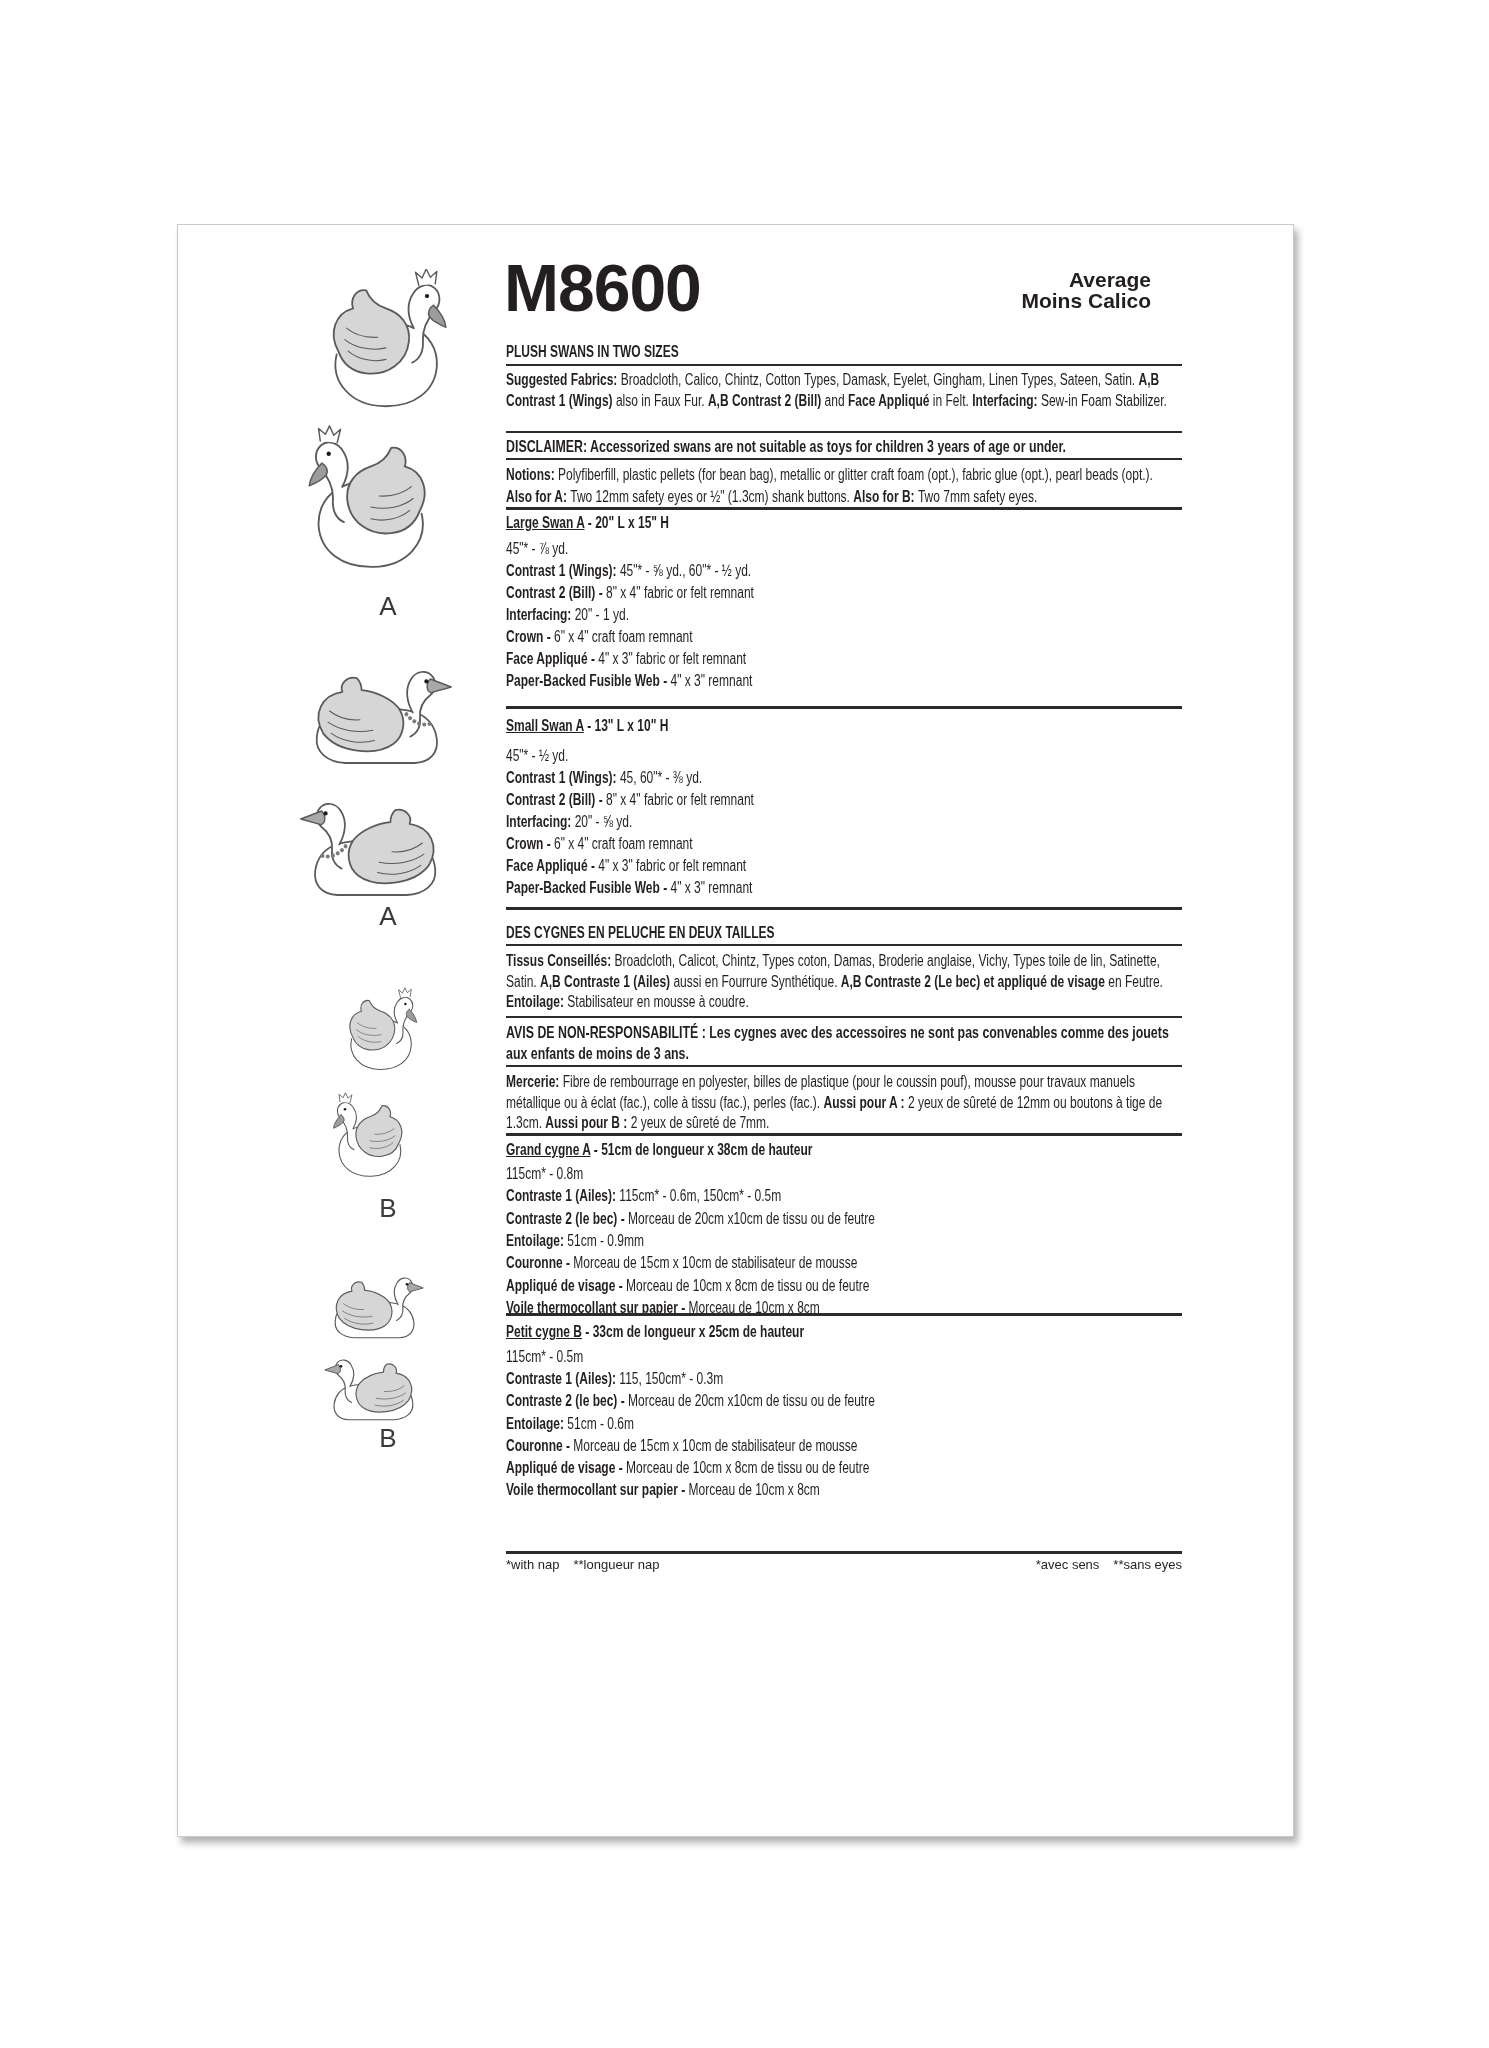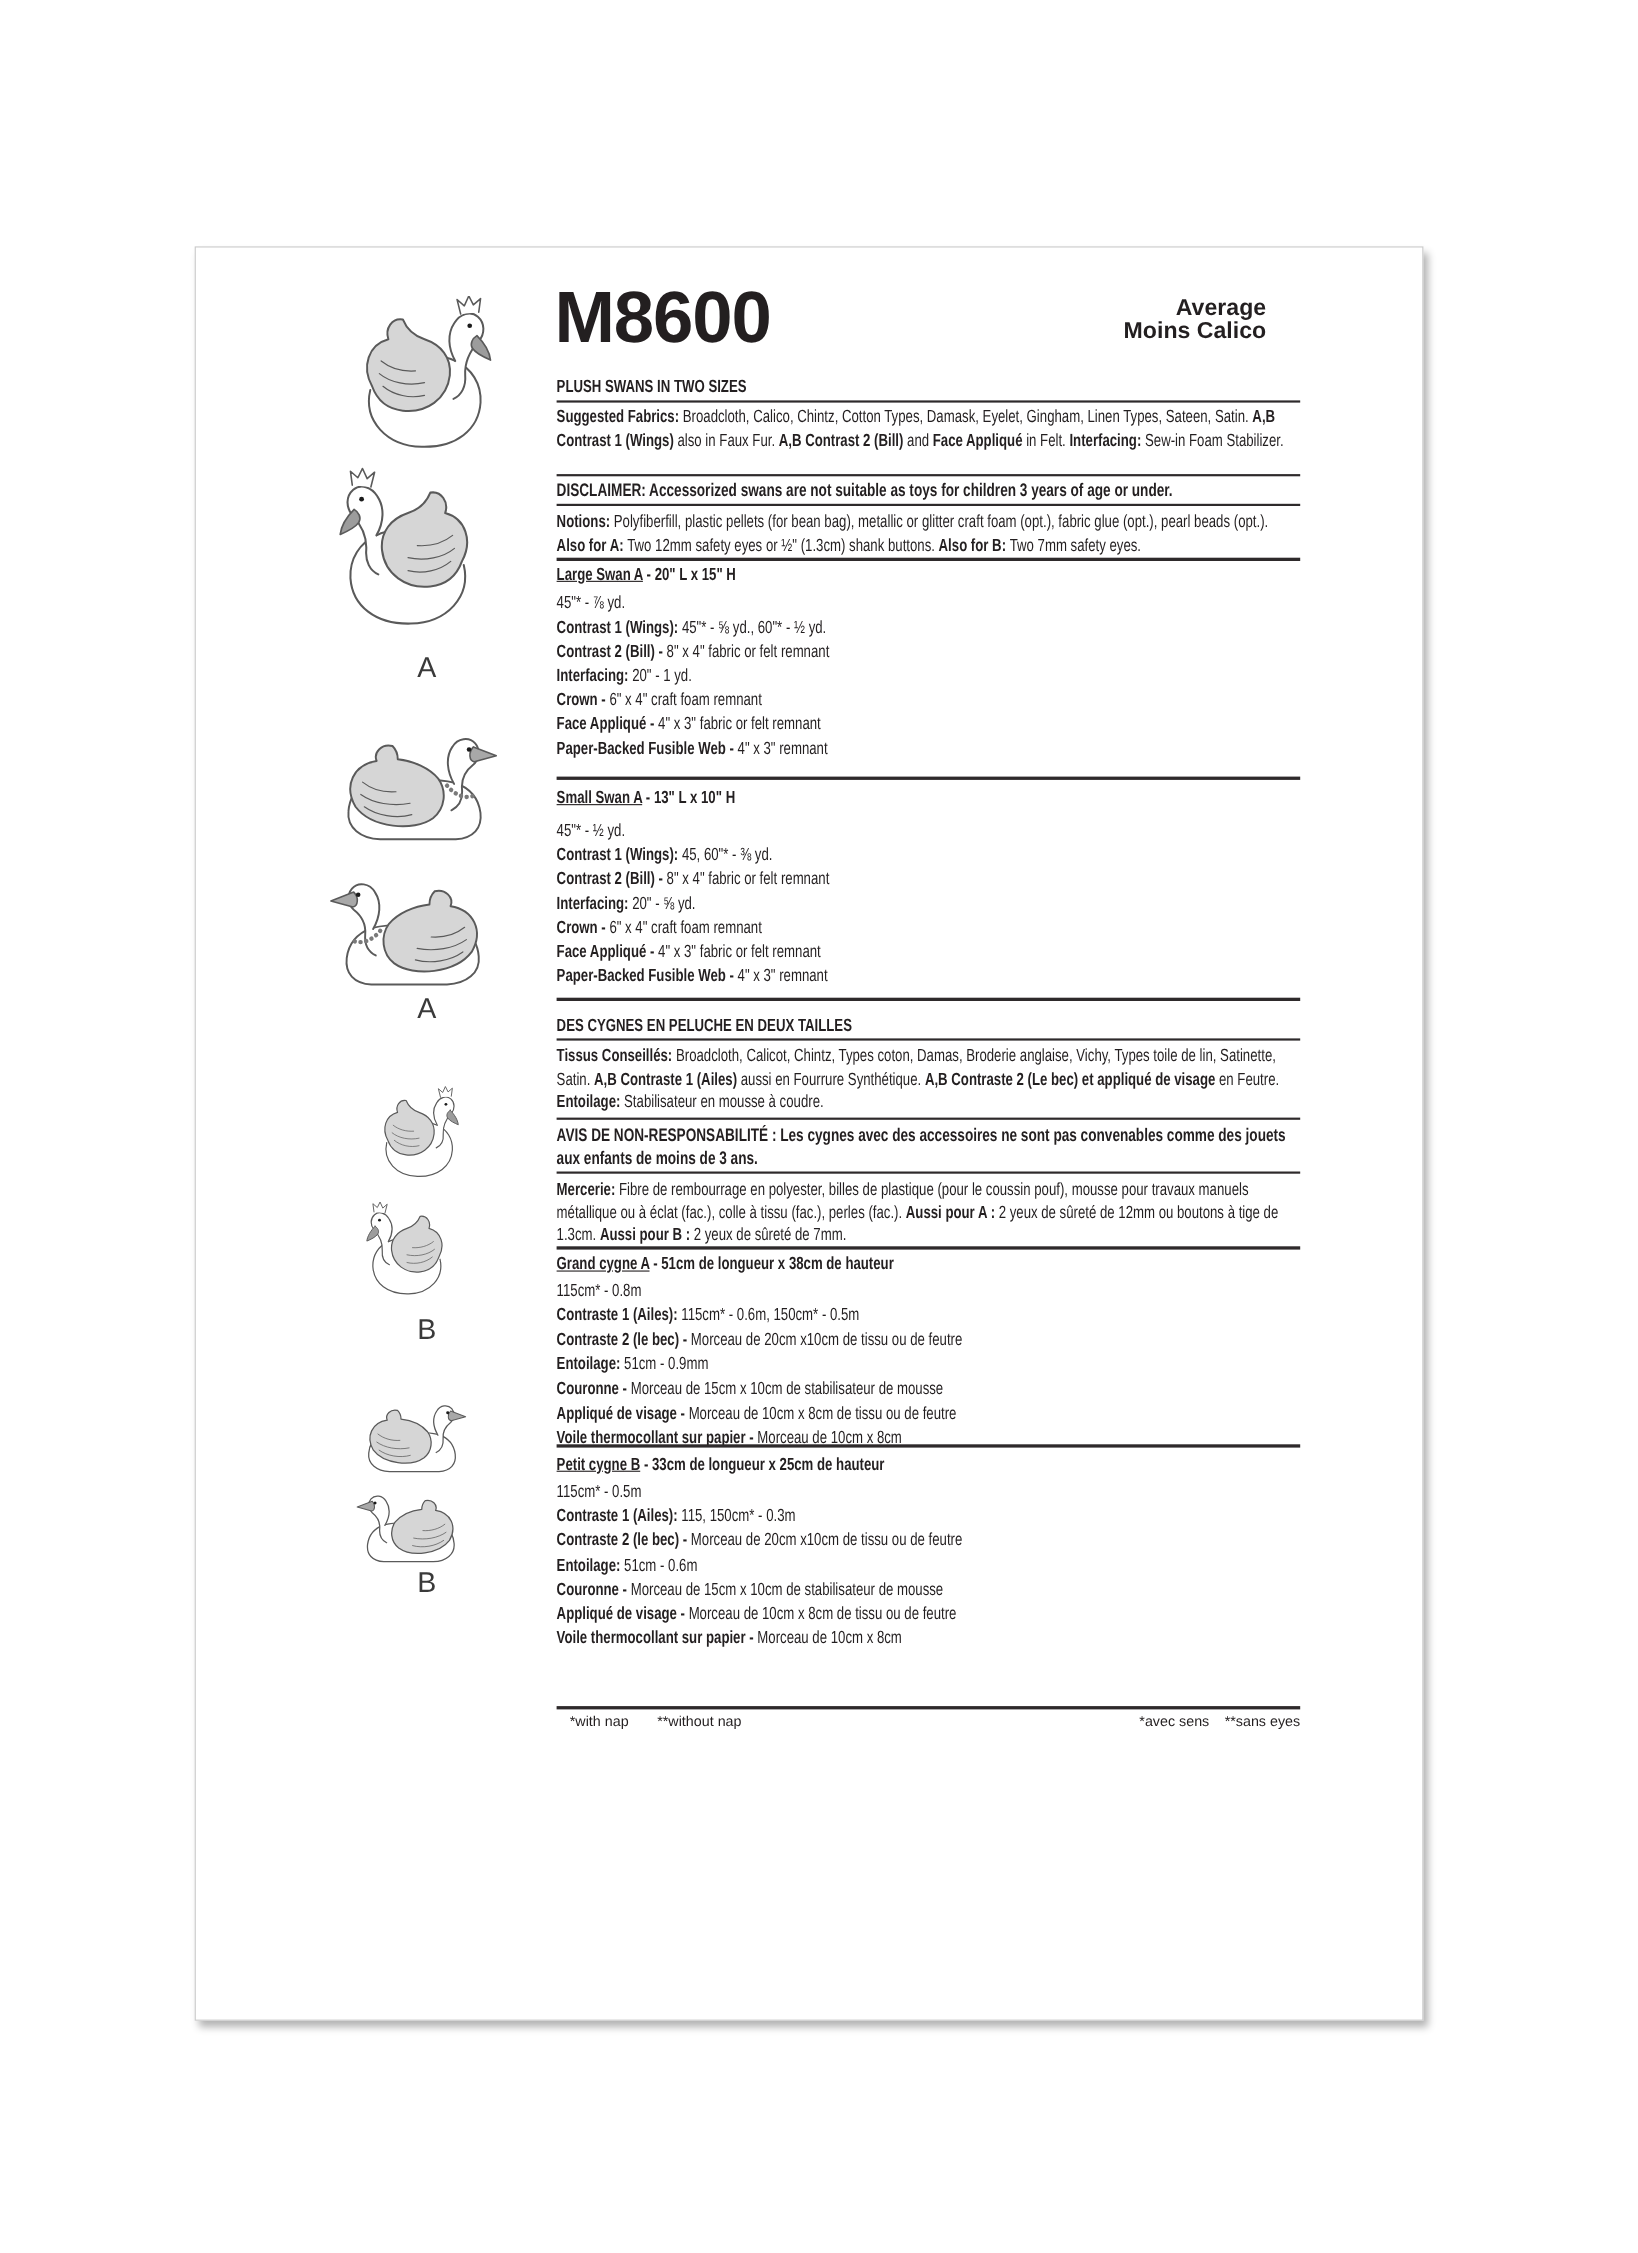--- a/index.html
+++ b/index.html
@@ -20,21 +20,21 @@
   .sec-title{font-weight:bold;font-size:17px;}
   .spec-head{font-weight:bold;font-size:16.5px;}
   .rl{position:absolute;left:0;right:0;border-top:2px solid #2e2a2b;}
   .rl.th{border-top-width:3px;}
   .avis{line-height:23px;}
   .lh22{line-height:22.4px;}
   .lh218{line-height:21.8px;}
   .lh223{line-height:22.3px;}
   .footer-row{position:absolute;left:0;right:0;top:1332px;display:flex;justify-content:space-between;
         font-size:13px;}
-  .footer-row span{margin-right:14px;margin-left:12px;}
+  .footer-row span{margin-right:14px;}
   .footer-row .fr-right span{margin-right:0;margin-left:14px;}
   
   .illos{position:absolute;left:0;top:0;width:330px;height:1611px;}
   .swan{position:absolute;}
   .swan svg{width:100%;height:100%;}
   .flip svg{transform:scaleX(-1);}
   .view-label{position:absolute;left:90px;width:240px;text-align:center;font-size:26px;color:#3a3a3a;}
   .defs-svg{position:absolute;width:0;height:0;}
 </style>
 </head>
@@ -191,21 +191,21 @@
       <p class="lh223" style="top:1144px;"><span class="bd">Contraste 1 (Ailes): </span><span>115, 150cm* - 0.3m</span></p>
       <p class="lh223" style="top:1166px;"><span class="bd">Contraste 2 (le bec) - </span><span>Morceau de 20cm x10cm de tissu ou de feutre</span></p>
       <p class="lh223" style="top:1189px;"><span class="bd">Entoilage: </span><span>51cm - 0.6m</span></p>
       <p class="lh223" style="top:1211px;"><span class="bd">Couronne - </span><span>Morceau de 15cm x 10cm de stabilisateur de mousse</span></p>
       <p class="lh223" style="top:1233px;"><span class="bd">Appliqué de visage - </span><span>Morceau de 10cm x 8cm de tissu ou de feutre</span></p>
       <p class="lh223" style="top:1255px;"><span class="bd">Voile thermocollant sur papier - </span><span>Morceau de 10cm x 8cm</span></p>
 
       <div class="rl th" style="top:1326px;"></div>
       <div class="footer-row">
         <div class="fr-left">
-          <span>*with nap</span><span>**without nap</span>
+          <span>*with nap</span><span>**longueur nap</span>
         </div>
         <div class="fr-right">
           <span>*avec sens</span><span>**sans eyes</span>
         </div>
       </div>
     </div>
 
   </div>
 </div>
 

